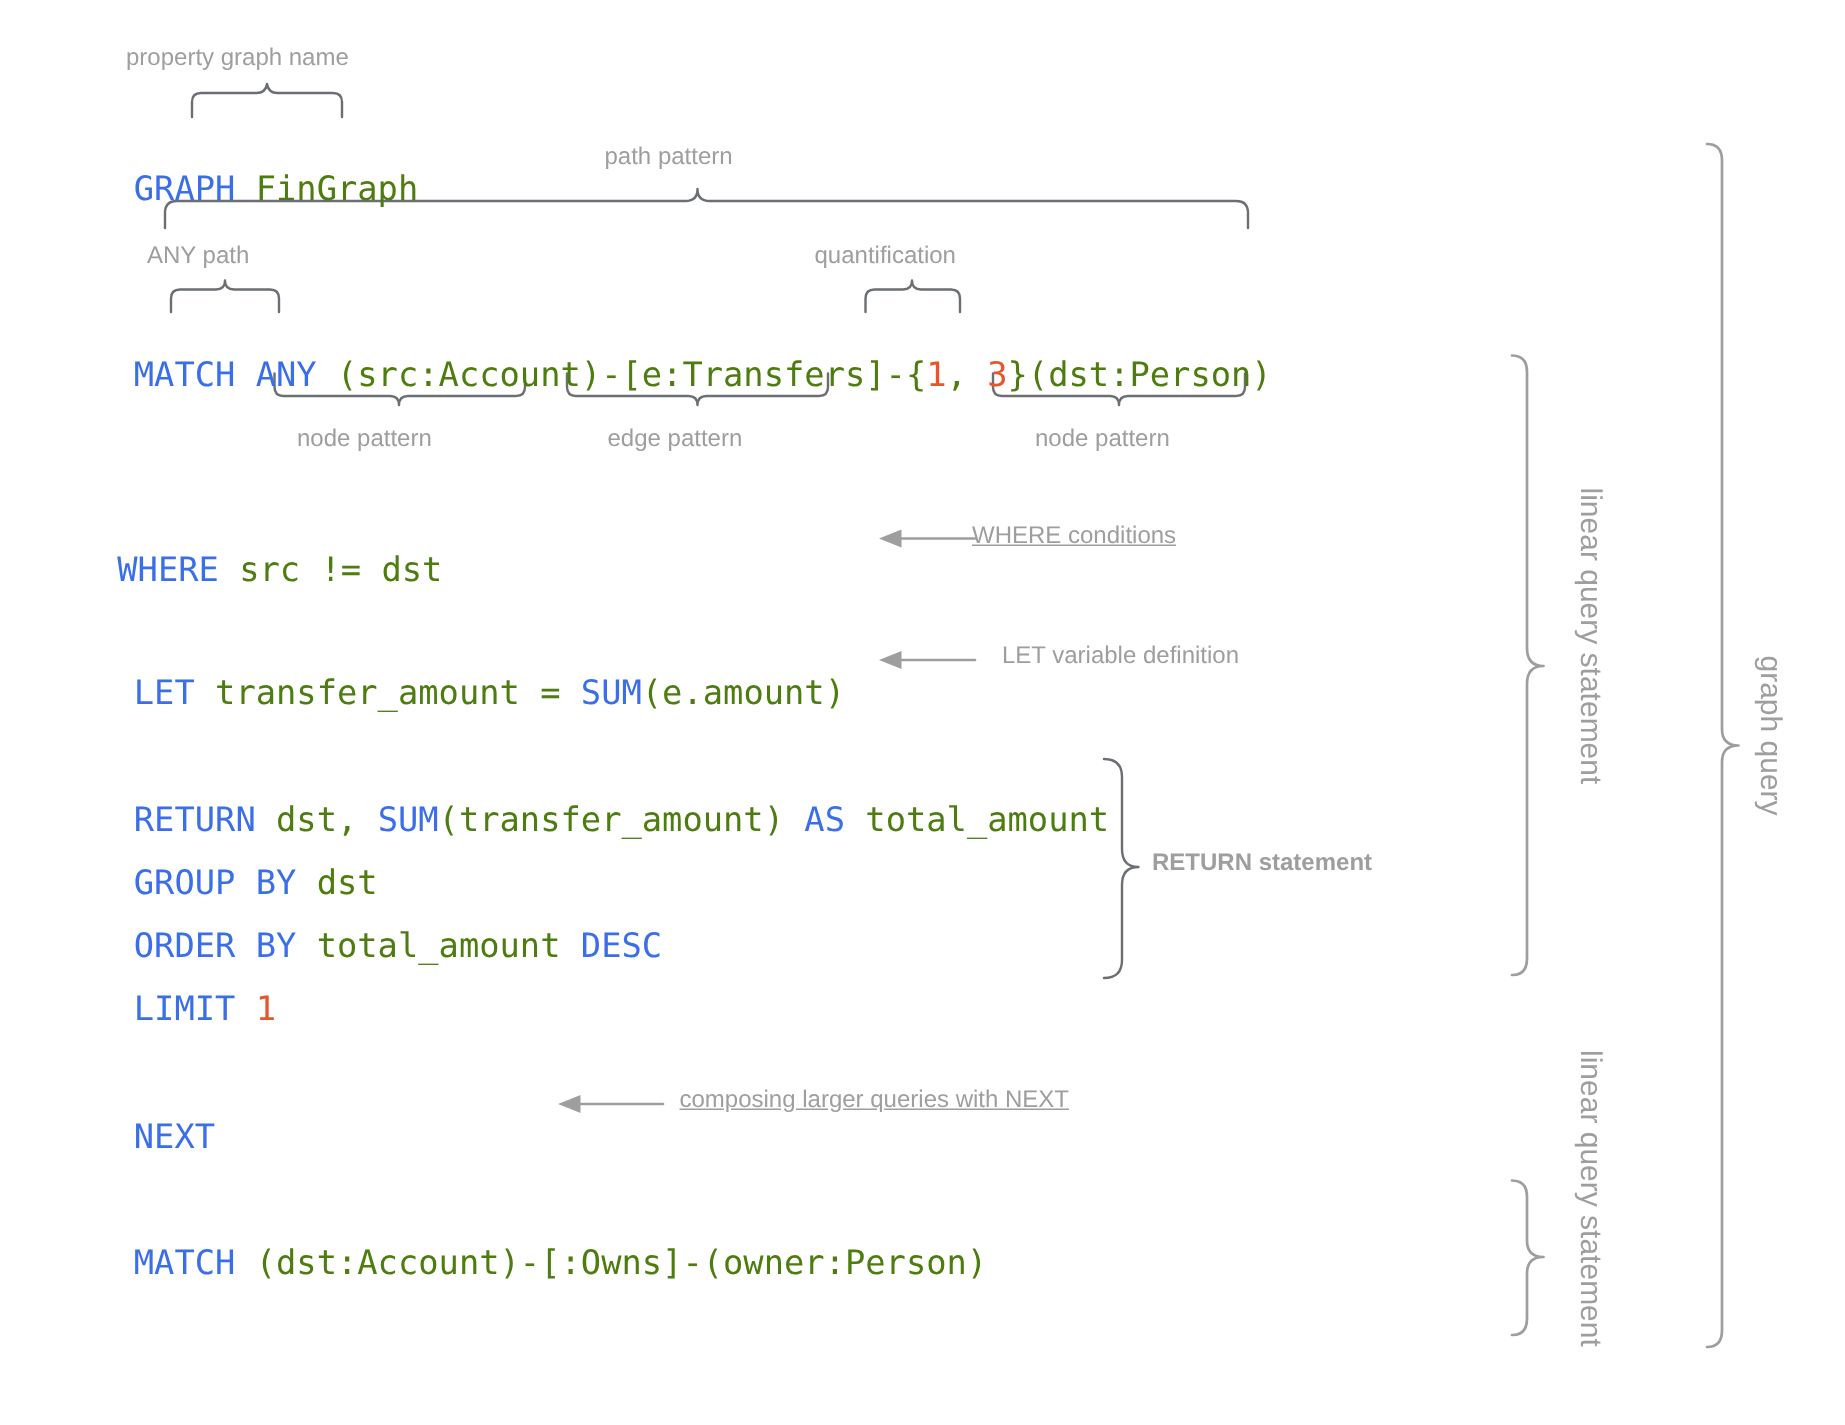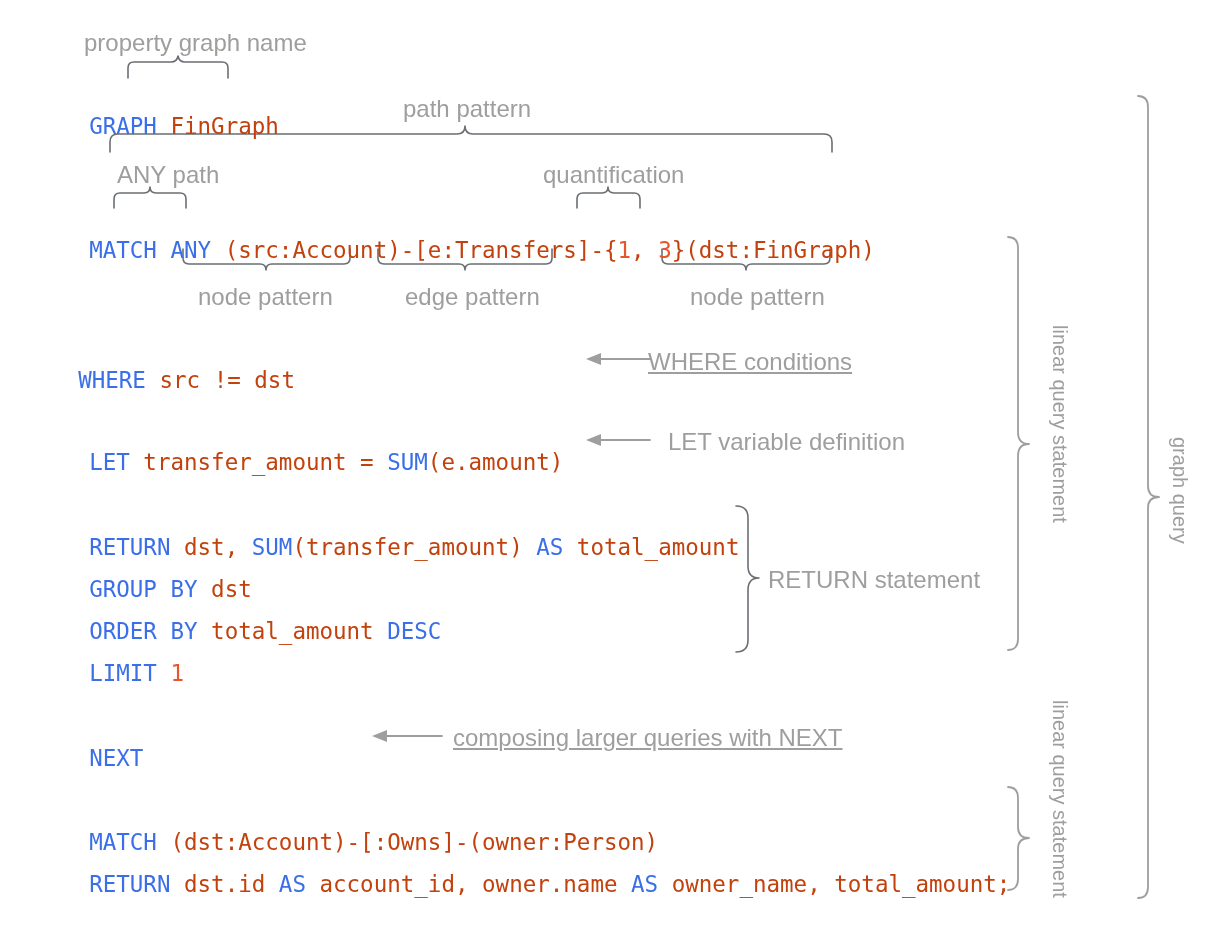--- a/index.html
+++ b/index.html
@@ -26,28 +26,28 @@
     position: absolute;
     white-space: pre;
     font-family: "DejaVu Sans Mono", "Liberation Mono", monospace;
     font-size: 22.5px;
     line-height: 1;
     letter-spacing: 0px;
     color: #202124;
   }
   .kw   { color: #3b6fe8; }
   .num  { color: #e8542b; }
-  .pln  { color: #c2410c; }
+  .pln  { color: #4d7c0f; }
 
   
   .ann {
     position: absolute;
     white-space: pre;
     font-family: "Liberation Sans", sans-serif;
-    font-size: 24px;
+    font-size: 16px;
     line-height: 1;
     color: #9e9e9e;
   }
   .ann-vert {
     position: absolute;
     white-space: pre;
     font-family: "Liberation Sans", sans-serif;
     font-size: 20px;
     line-height: 1;
     color: #9e9e9e;
@@ -117,21 +117,21 @@
     <path class="light" d="M1008,787 Q1018,787 1018,798 L1018,827 Q1018,838 1029,838 Q1018,838 1018,849 L1018,879 Q1018,890 1008,890"></path>
 
     <path class="light" d="M1138,96 Q1148,96 1148,107 L1148,486 Q1148,497 1159,497 Q1148,497 1148,508 L1148,887 Q1148,898 1138,898"></path>
   </svg>
 
   <div class="code-line" style="left:35px; top:92px;">
     <span class="kw">GRAPH</span><span class="pln"> FinGraph</span>
   </div>
 
   <div class="code-line" style="left:35px; top:216px;">
-    <span class="kw">MATCH</span><span class="pln"> </span><span class="kw">ANY</span><span class="pln"> (src:Account)-[e:Transfers]-{</span><span class="num">1</span><span class="pln">, </span><span class="num">3</span><span class="pln">}(dst:FinGraph)</span>
+    <span class="kw">MATCH</span><span class="pln"> </span><span class="kw">ANY</span><span class="pln"> (src:Account)-[e:Transfers]-{</span><span class="num">1</span><span class="pln">, </span><span class="num">3</span><span class="pln">}(dst:Person)</span>
   </div>
 
   <div class="code-line" style="left:24px; top:346px;">
     <span class="kw">WHERE</span><span class="pln"> src != dst</span>
   </div>
 
   <div class="code-line" style="left:35px; top:428px;">
     <span class="kw">LET</span><span class="pln"> transfer_amount = </span><span class="kw">SUM</span><span class="pln">(e.amount)</span>
   </div>
 
@@ -152,43 +152,40 @@
   </div>
 
   <div class="code-line" style="left:35px; top:724px;">
     <span class="kw">NEXT</span>
   </div>
 
   <div class="code-line" style="left:35px; top:808px;">
     <span class="kw">MATCH</span><span class="pln"> (dst:Account)-[:Owns]-(owner:Person)</span>
   </div>
 
-  <div class="code-line" style="left:35px; top:850px;">
-    <span class="kw">RETURN</span><span class="pln"> dst.id </span><span class="kw">AS</span><span class="pln"> account_id, owner.name </span><span class="kw">AS</span><span class="pln"> owner_name, total_amount;</span>
-  </div>
 
   <div class="ann" style="left:84px; top:31px;">property graph name</div>
 
   <div class="ann" style="left:403px; top:97px;">path pattern</div>
 
-  <div class="ann" style="left:117px; top:163px;">ANY path</div>
+  <div class="ann" style="left:98px; top:163px;">ANY path</div>
 
   <div class="ann" style="left:543px; top:163px;">quantification</div>
 
   <div class="ann" style="left:198px; top:285px;">node pattern</div>
 
   <div class="ann" style="left:405px; top:285px;text-align:center;">edge pattern</div>
 
   <div class="ann" style="left:690px; top:285px;">node pattern</div>
 
   <div class="ann" style="left:648px; top:350px;text-decoration:underline;">WHERE conditions</div>
 
   <div class="ann" style="left:668px; top:430px;">LET variable definition</div>
 
-  <div class="ann" style="left:768px; top:568px;">RETURN statement</div>
+  <div class="ann" style="left:768px; top:568px;font-weight:bold;">RETURN statement</div>
 
   <div class="ann" style="left:453px; top:726px;text-decoration:underline;">composing larger queries with NEXT</div>
 
   <div class="ann-vert" style="left:1070px; top:325px;">linear query statement</div>
 
   <div class="ann-vert" style="left:1070px; top:700px;">linear query statement</div>
 
   <div class="ann-vert" style="left:1190px; top:437px;">graph query</div>
 
 </div>

